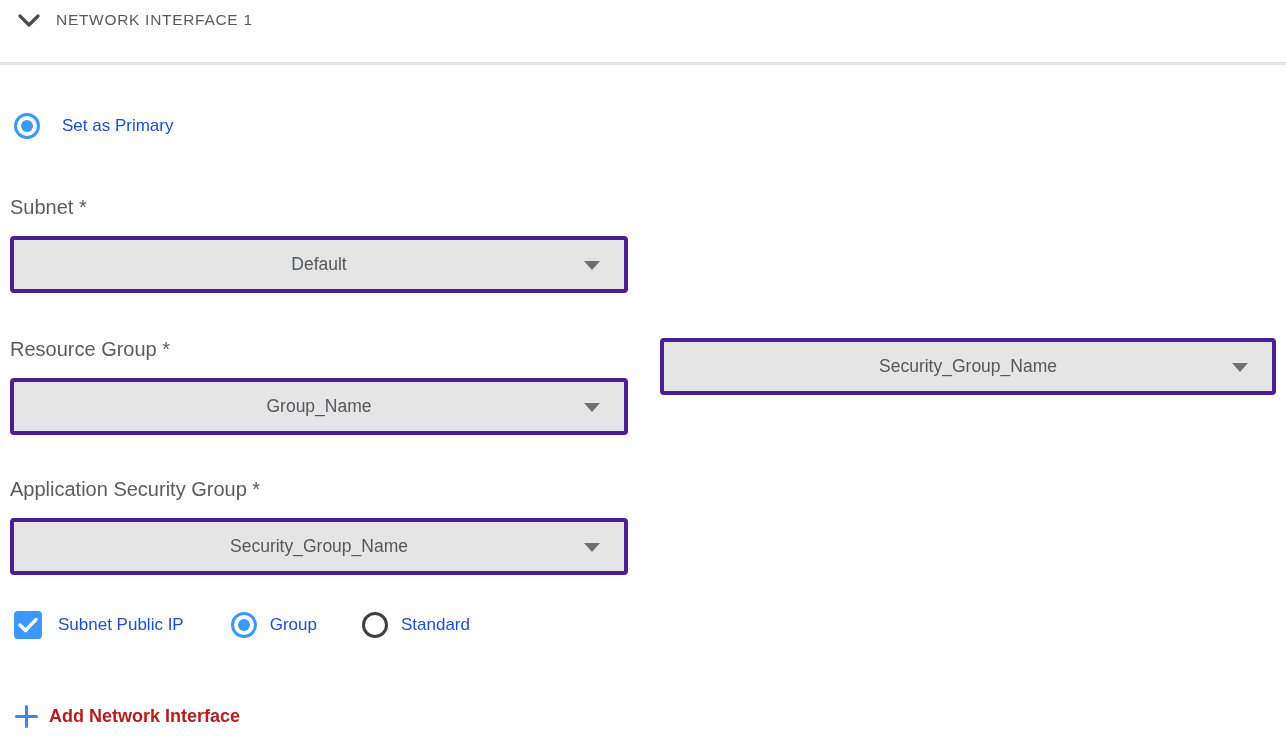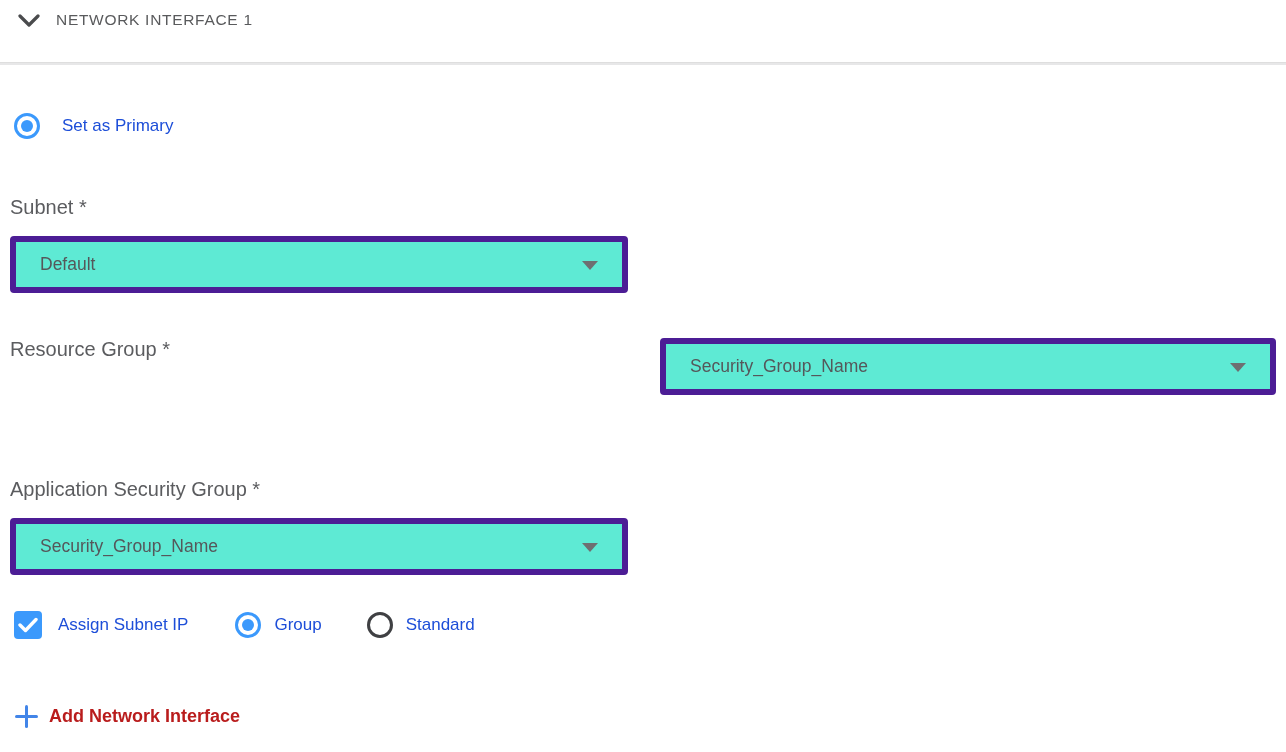--- a/index.html
+++ b/index.html
@@ -43,23 +43,23 @@
   .row { position: absolute; display: flex; align-items: center; }
 
   .primary-row { left: 14px; top: 113px; height: 26px; }
   .ctrl-label { font-size: 17px; color: #1d4ed8; white-space: nowrap; }
   .primary-row .ctrl-label { margin-left: 22px; }
 
   
   .field { position: absolute; }
   .field-label { font-size: 20px; color: #5b5c5f; margin-bottom: 17px; white-space: nowrap; }
   .select-box {
-    height: 57px; border: 6px solid #4c1d95; border-radius: 4px;
-    background: #5eead4; display: flex; align-items: center;
-    padding: 0 24px; cursor: pointer; position: relative;
+    height: 57px; border: 4px solid #4c1d95; border-radius: 4px;
+    background: #e5e5e5; display: flex; align-items: center;
+    padding: 0 24px; cursor: pointer; position: relative; justify-content: center;
   }
   .select-value { font-size: 17.5px; color: #55575a; }
   .caret {
     position: absolute; right: 24px; top: 50%; margin-top: -4px;
     width: 0; height: 0;
     border-left: 8px solid transparent; border-right: 8px solid transparent;
     border-top: 9px solid #6e6f71;
   }
 
   .f-subnet   { left: 10px;  top: 196px; width: 618px; }
@@ -108,20 +108,24 @@
   <div class="field f-subnet">
     <div class="field-label">Subnet *</div>
     <div class="select-box">
       <span class="select-value">Default</span>
       <span class="caret"></span>
     </div>
   </div>
 
   <div class="field f-resource">
     <div class="field-label">Resource Group *</div>
+    <div class="select-box">
+      <span class="select-value">Group_Name</span>
+      <span class="caret"></span>
+    </div>
   </div>
 
   <div class="field f-netsec">
     <div class="select-box">
       <span class="select-value">Security_Group_Name</span>
       <span class="caret"></span>
     </div>
   </div>
 
   <div class="field f-appsec">
@@ -131,21 +135,21 @@
       <span class="caret"></span>
     </div>
   </div>
 
   <div class="row publicip-row">
     <span class="checkbox">
       <svg width="20" height="16" viewBox="0 0 20 16">
         <polyline points="2,8 7.5,13.5 18,2.5" fill="none" stroke="#ffffff" stroke-width="3.4" stroke-linecap="round" stroke-linejoin="round"></polyline>
       </svg>
     </span>
-    <span class="ctrl-label cb-label">Assign Subnet IP</span>
+    <span class="ctrl-label cb-label">Subnet Public IP</span>
 
     <span class="radio selected opt-radio-1"></span>
     <span class="ctrl-label opt-label">Group</span>
 
     <span class="radio unselected opt-radio-2"></span>
     <span class="ctrl-label opt-label">Standard</span>
   </div>
 
   <div class="row add-row">
     <span style="display:flex;">

